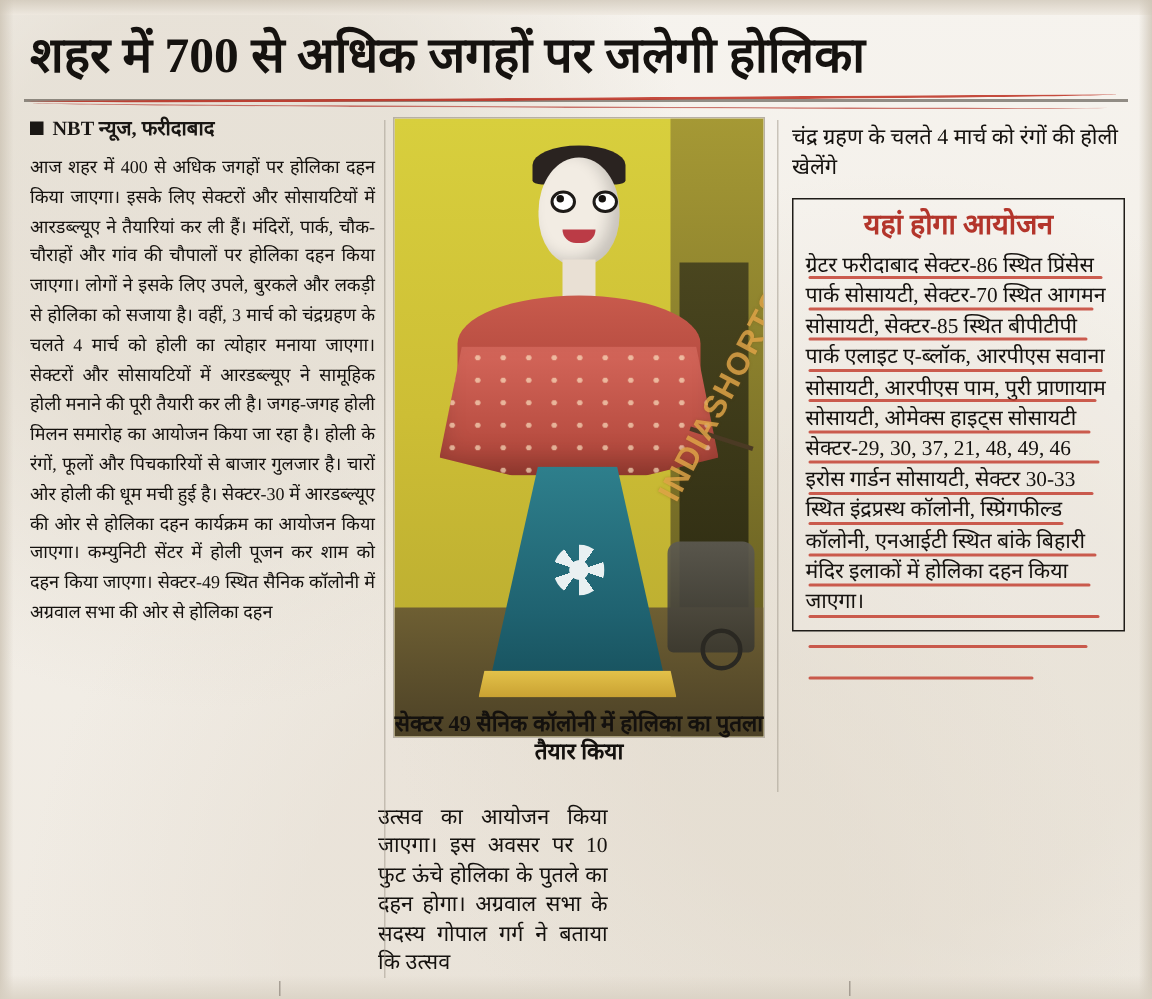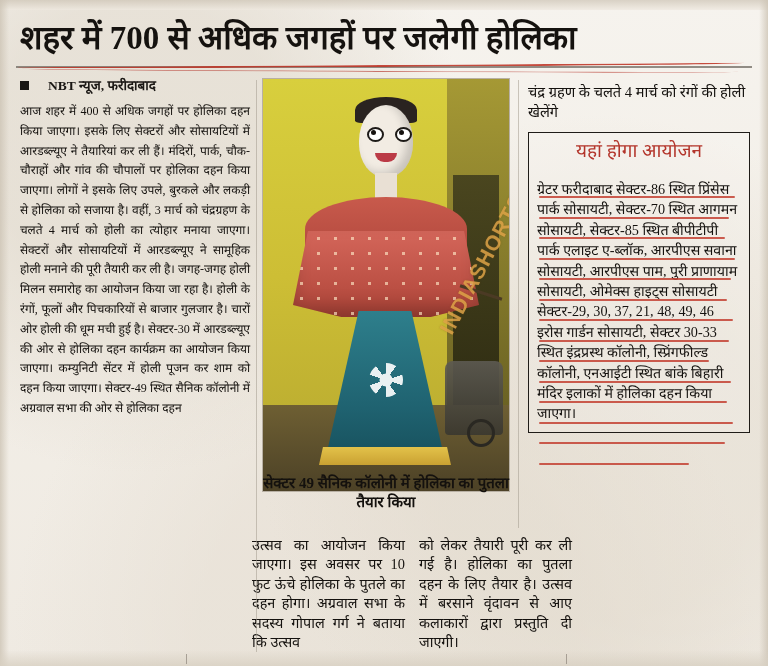--- a/index.html
+++ b/index.html
@@ -111,21 +111,21 @@
     top: 76px;
     width: 230px;
   }
   .byline {
     font-size: 13.5px;
     font-weight: bold;
     color: #1a1714;
     margin: 0 0 8px 0;
     display: flex;
     align-items: center;
-    gap: 19px;
+    gap: 6px;
   }
   .byline-sq {
     display: inline-block;
     width: 9px; height: 9px;
     background: #1a1714;
   }
   .body-text {
     font-size: 14.6px;
     line-height: 19.6px;
     color: #14110e;
@@ -338,25 +338,25 @@
     text-align: left;
     margin-bottom: 10px;
   }
   .box {
     border: 1.6px solid #1f1c18;
     padding: 6px 8px 8px 8px;
     background: rgba(255,255,255,0.16);
   }
   .box-title {
     color: #b3352b;
-    font-weight: normal;
+    font-weight: bold;
     font-size: 19px;
     text-align: center;
     line-height: 24px;
-    margin-bottom: 16px;
+    margin-bottom: 4px;
   }
   .box-body {
     font-size: 14.2px;
     line-height: 20.4px;
     color: #14110e;
     text-align: left;
     position: relative;
   }
   
   .scribbles {
@@ -472,22 +472,19 @@
           <i style="top:284px; width:150px;"></i>
         </span>
       </div>
     </div>
   </div>
 
   <div class="bottom-cols">
     <div class="bcol">
       <div class="body-text">उत्सव का आयोजन किया जाएगा। इस अवसर पर 10 फुट ऊंचे होलिका के पुतले का दहन होगा। अग्रवाल सभा के सदस्य गोपाल गर्ग ने बताया कि उत्सव</div>
     </div>
-    <div class="bcol">
-      <div class="body-text">को लेकर तैयारी पूरी कर ली गई है। होलिका का पुतला दहन के लिए तैयार है। उत्सव में बरसाने वृंदावन से आए कलाकारों द्वारा प्रस्तुति दी जाएगी।</div>
-    </div>
   </div>
 
   <div class="vrule" style="left:256px; top:80px; height:572px;"></div>
   <div class="vrule" style="left:518px; top:80px; height:448px;"></div>
   <div class="tick" style="left:186px;"></div>
   <div class="tick" style="left:566px;"></div>
 </div>
 
 </body></html>

